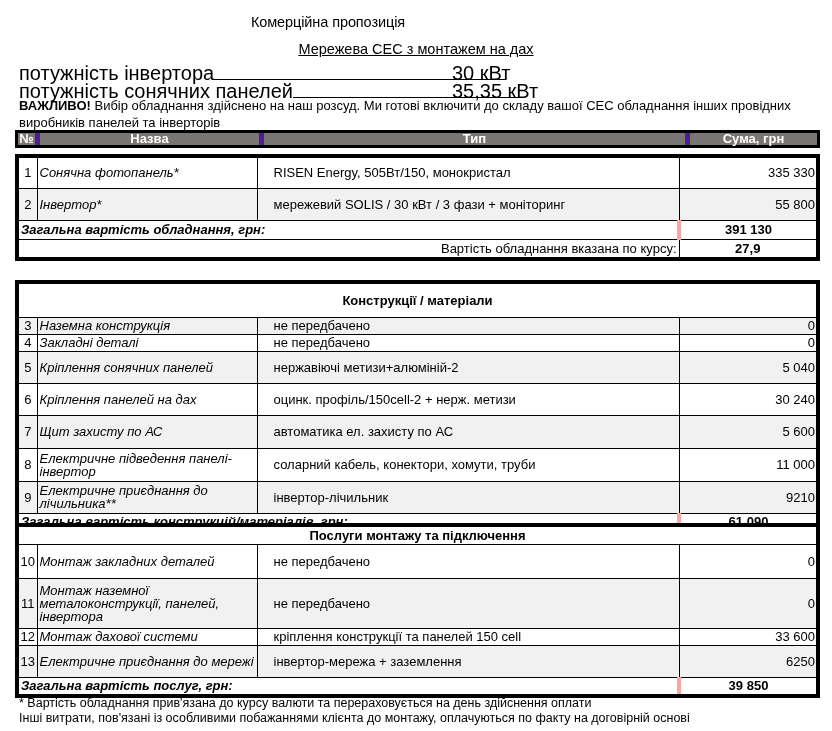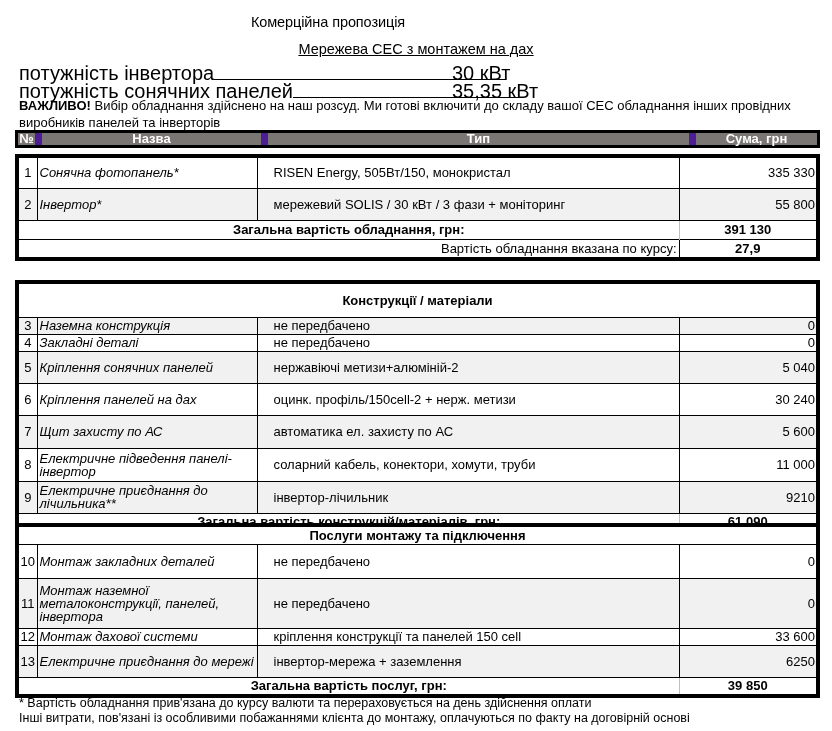--- a/index.html
+++ b/index.html
@@ -28,41 +28,41 @@
   }
   .note b { font-weight: bold; }
 
   .hdr {
     position: absolute; left: 15px; top: 130px; width: 805px; height: 18px;
     background: #000; box-sizing: border-box; border: 3px solid #000;
   }
   .hdr table { border-collapse: collapse; width: 100%; height: 100%; }
   .hdr td {
     background: #7a7674; color: #fff; font-weight: bold; font-size: 13px;
-    text-align: center; padding: 0; border-left: 7px solid #4c1d95; line-height: 12px;
+    text-align: center; padding: 0; border-left: 5px solid #4c1d95; line-height: 12px;
   }
   .hdr td:first-child { border-left: none; }
 
   .block {
     position: absolute; left: 15px; width: 805px; box-sizing: border-box;
     border: 4px solid #000; background: #fff;
   }
   .block table { border-collapse: collapse; width: 100%; table-layout: fixed; }
   .block td {
     border-top: 1px solid #000; padding: 0 2px; font-size: 13px; vertical-align: middle;
     line-height: 13px;
   }
   .block tr:first-child td { border-top: none; }
   .block td.num { text-align: center; border-right: 1px solid #000; padding: 0; }
   .block td.name { border-right: 1px solid #000; padding-left: 2px; font-style: italic; }
   .block td.type { border-right: 1px solid #000; padding-left: 16px; }
   .block td.sum { text-align: right; padding-right: 1px; }
   .block tr.shade td { background: #f1f1f1; }
   .block td.section { text-align: center; font-weight: bold; }
-  .block td.total-label { text-align: center; font-weight: bold; border-right: 1px solid #fca5a5; padding-right: 2px; }
+  .block td.total-label { text-align: left; font-weight: bold; border-right: 4px solid #fca5a5; padding-right: 2px; font-style: italic; }
   .block td.total-val { text-align: center; font-weight: bold; }
   .block td.rate-label { text-align: right; border-right: 1px solid #000; padding-right: 2px; }
   .footer { position: absolute; left: 19px; font-size: 12.5px; white-space: nowrap; }
 </style>
 </head>
 <body>
 
 <div class="title">Комерційна пропозиція</div>
 <div class="subtitle">Мережева СЕС з монтажем на дах</div>
 

